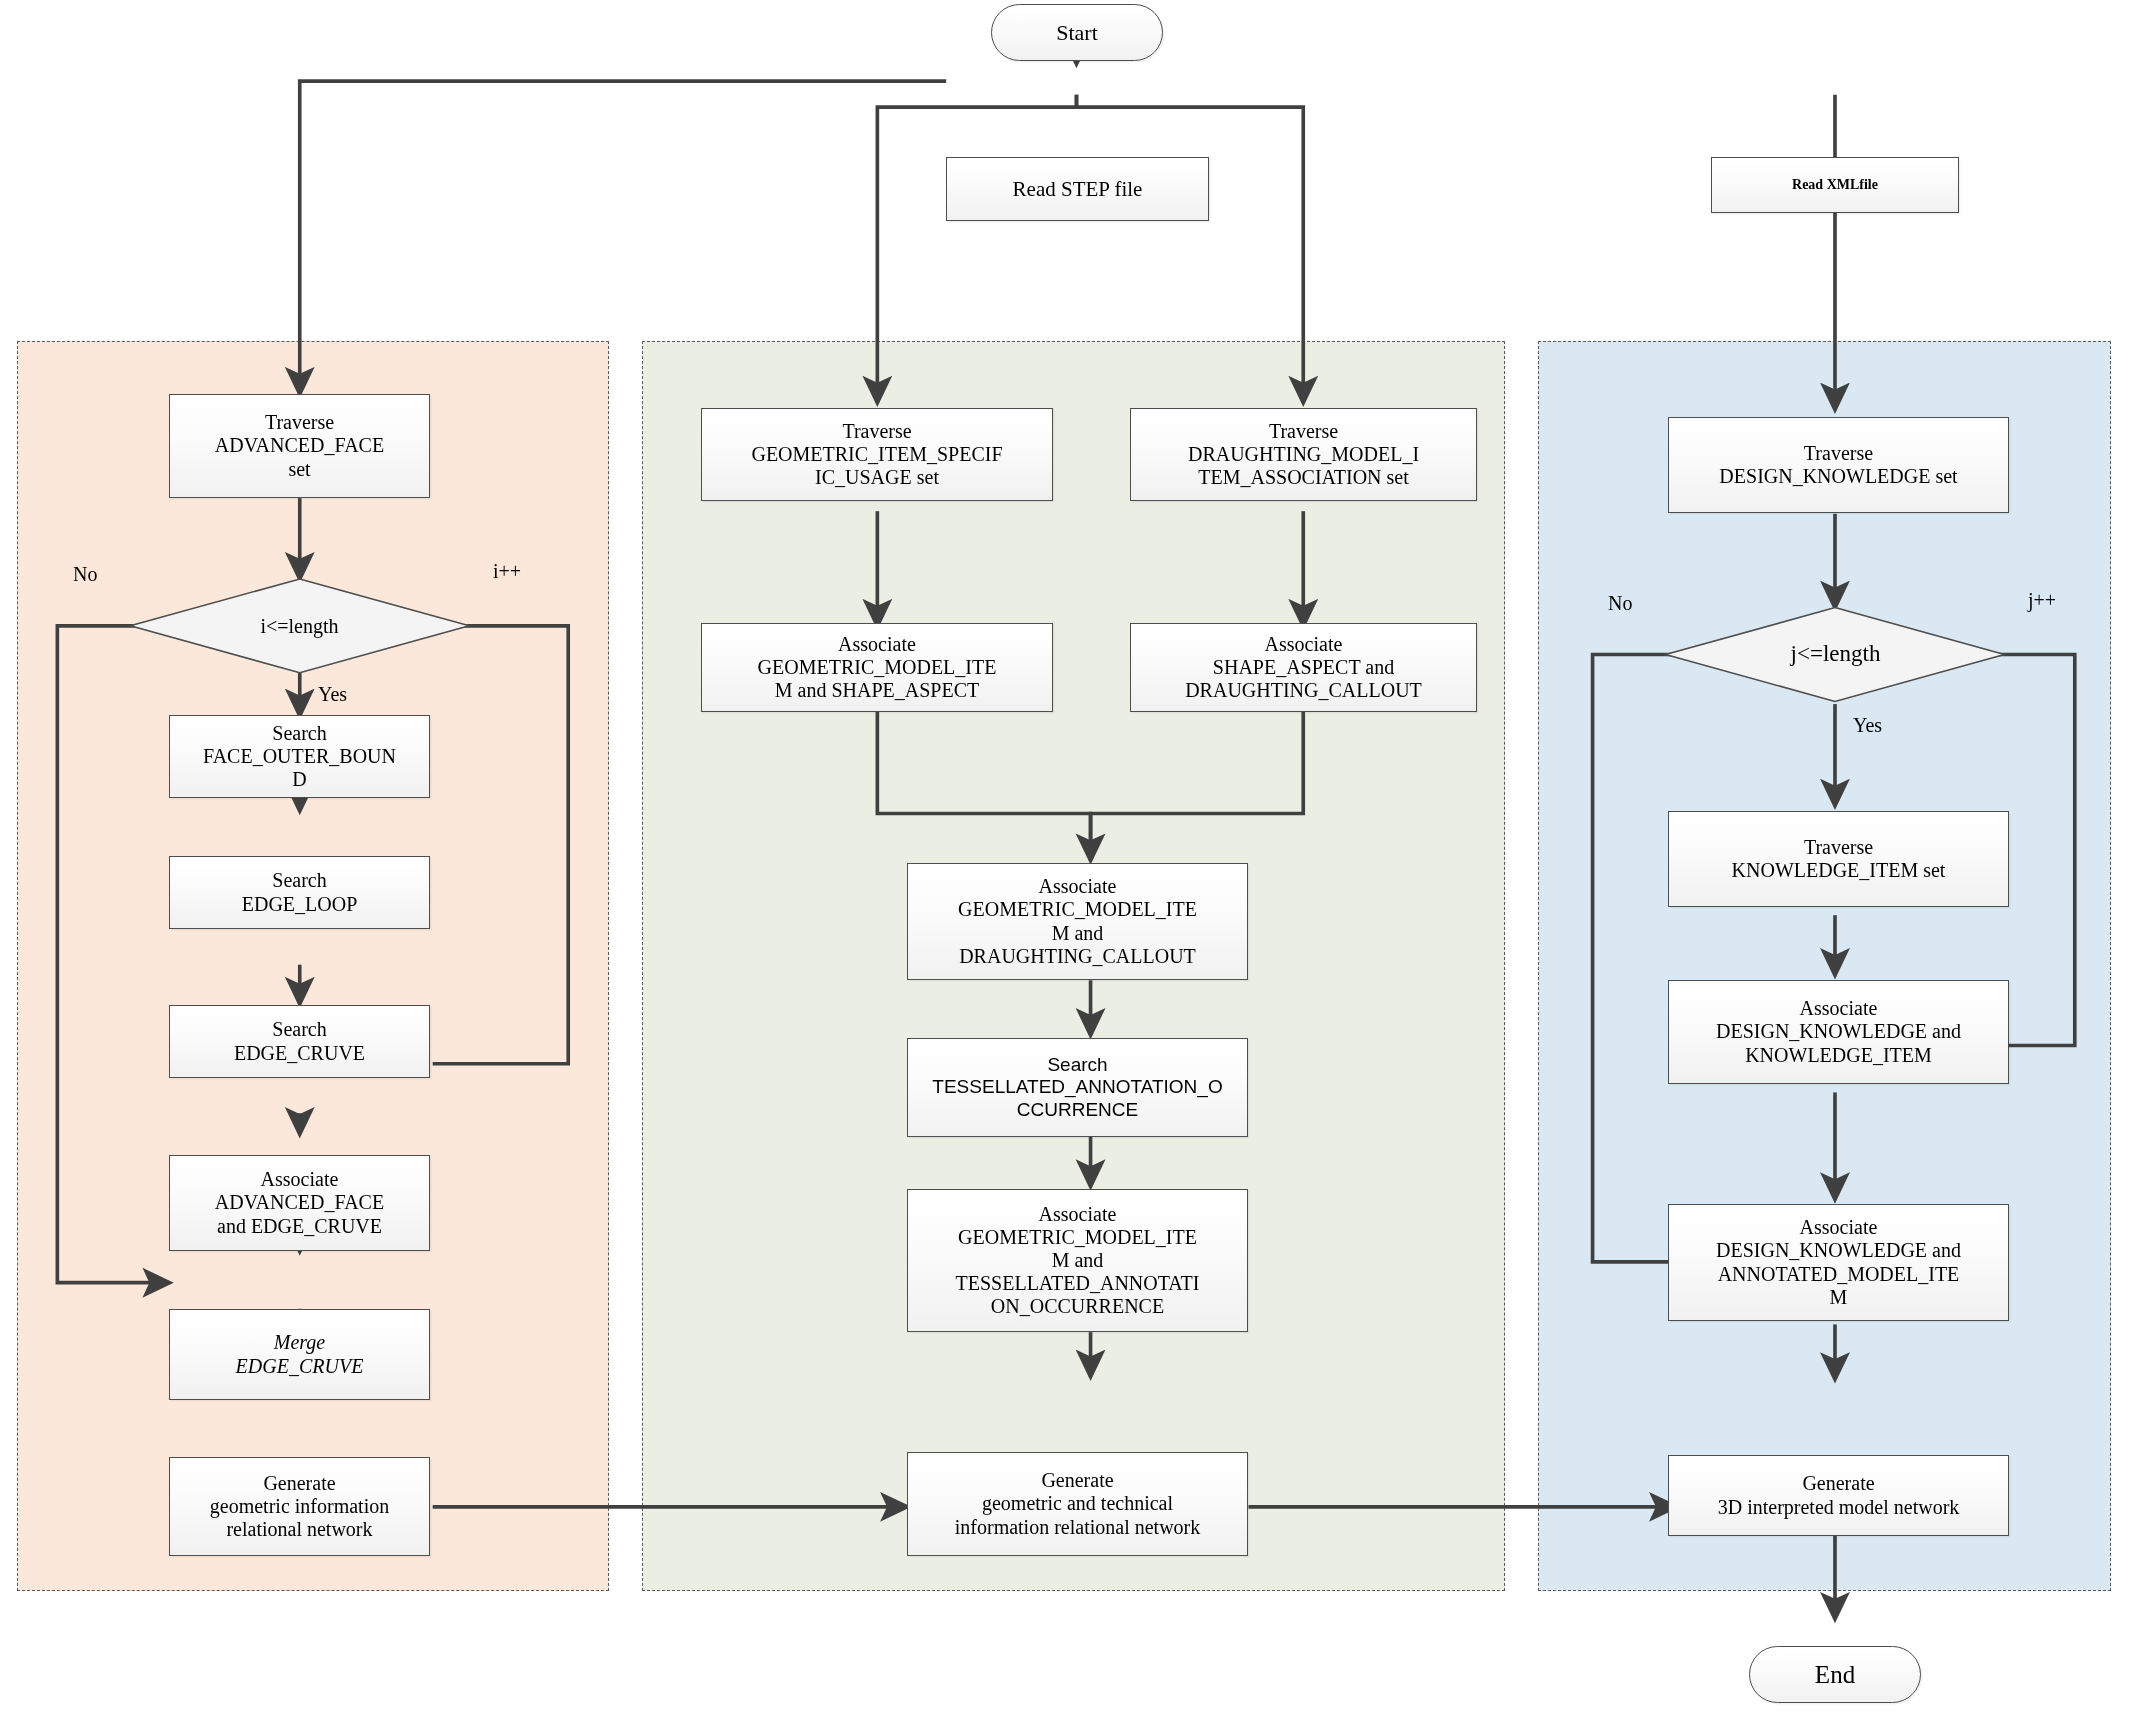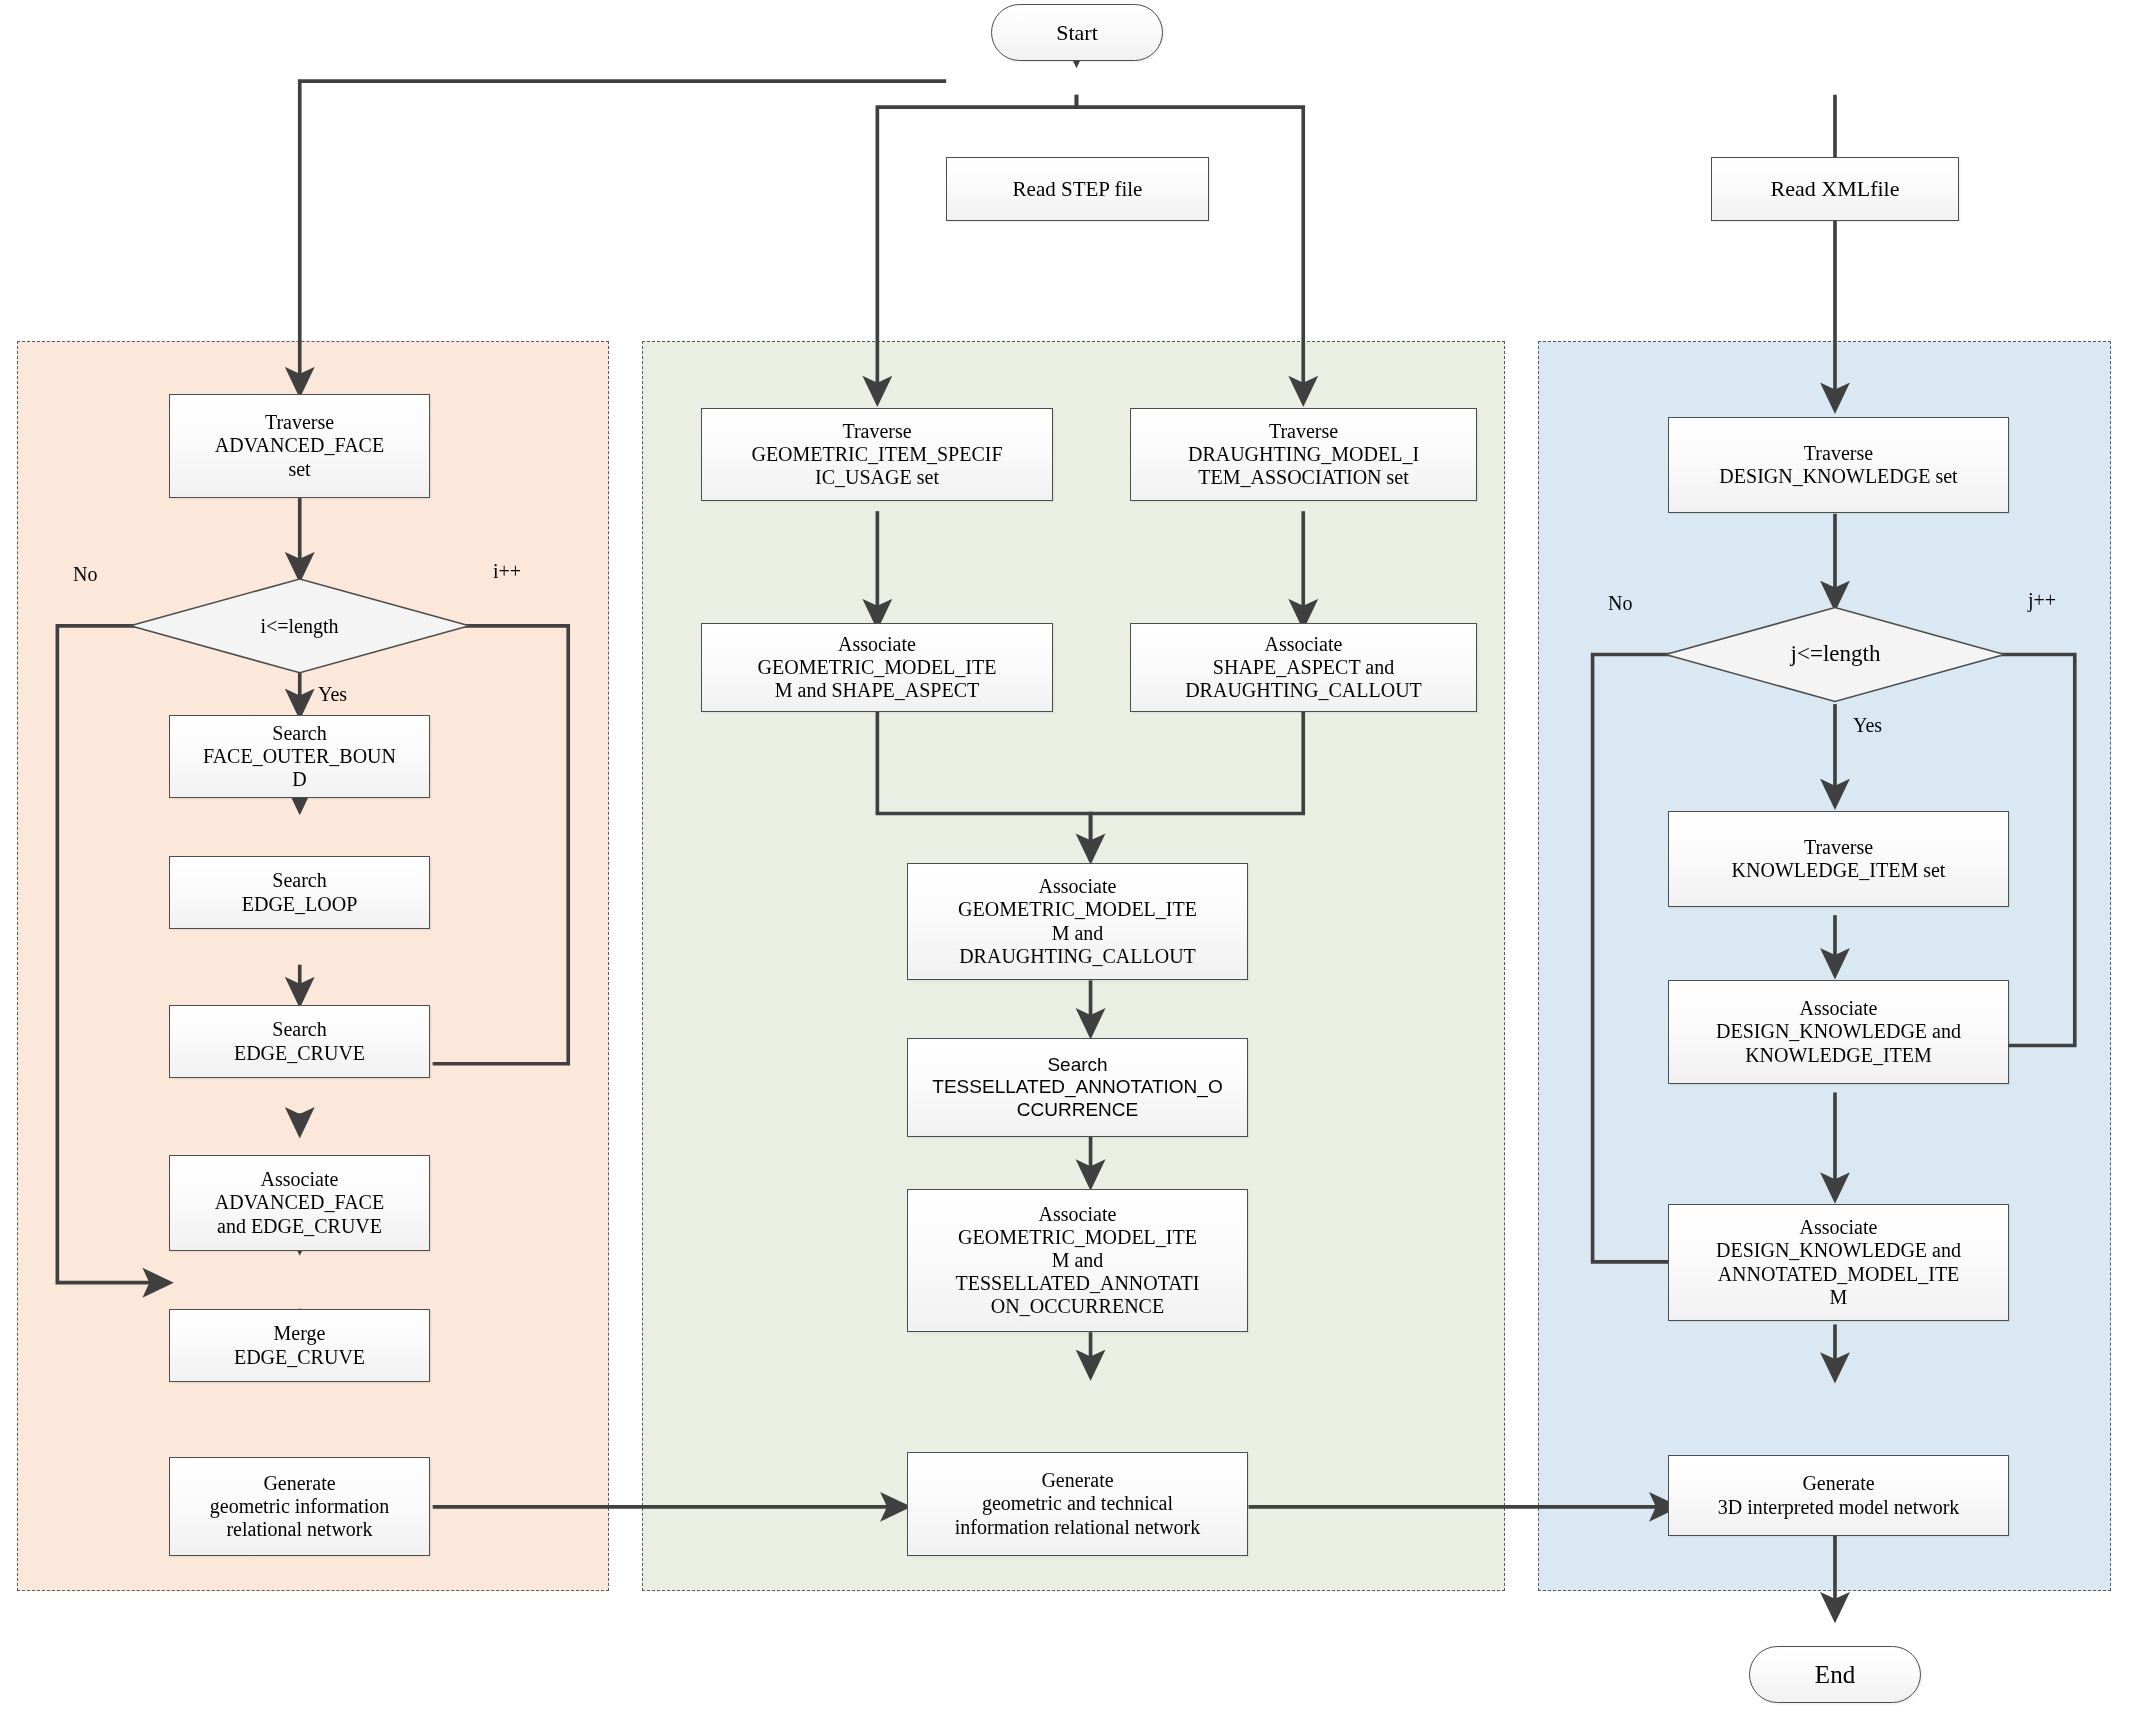--- a/index.html
+++ b/index.html
@@ -97,21 +97,21 @@
   </div>
 
   <div class="node term" style="left:1749px;top:1646px;width:172px;height:57px;font-size:25px;">
     <span class="txt">End</span>
   </div>
 
   <div class="node" style="left:946px;top:157px;width:263px;height:64px;font-size:21px;">
     <span class="txt">Read STEP file</span>
   </div>
 
-  <div class="node" style="left:1711px;top:157px;width:248px;height:64px;font-size:22px;">
+  <div class="node" style="left:1711px;top:157px;width:248px;height:56px;font-size:14px;font-weight:bold;">
     <span class="txt">Read XMLfile</span>
   </div>
 
   <div class="node" style="left:169px;top:394px;width:261px;height:104px;font-size:20px;">
     <span class="txt" style="white-space:pre-line;">Traverse
 ADVANCED_FACE
 set</span>
   </div>
 
   <div class="diamond" style="left:130px;top:579px;width:339px;height:94px;font-size:20px;">
@@ -142,21 +142,21 @@
     <span class="txt" style="white-space:pre-line;">Search
 EDGE_CRUVE</span>
   </div>
 
   <div class="node" style="left:169px;top:1155px;width:261px;height:96px;font-size:20px;">
     <span class="txt" style="white-space:pre-line;">Associate
 ADVANCED_FACE
 and EDGE_CRUVE</span>
   </div>
 
-  <div class="node" style="left:169px;top:1309px;width:261px;height:73px;font-size:20px;">
+  <div class="node" style="left:169px;top:1309px;width:261px;height:91px;font-size:20px;font-style:italic;">
     <span class="txt" style="white-space:pre-line;">Merge
 EDGE_CRUVE</span>
   </div>
 
   <div class="node" style="left:169px;top:1457px;width:261px;height:99px;font-size:20px;">
     <span class="txt" style="white-space:pre-line;">Generate
 geometric information
 relational network</span>
   </div>
 

